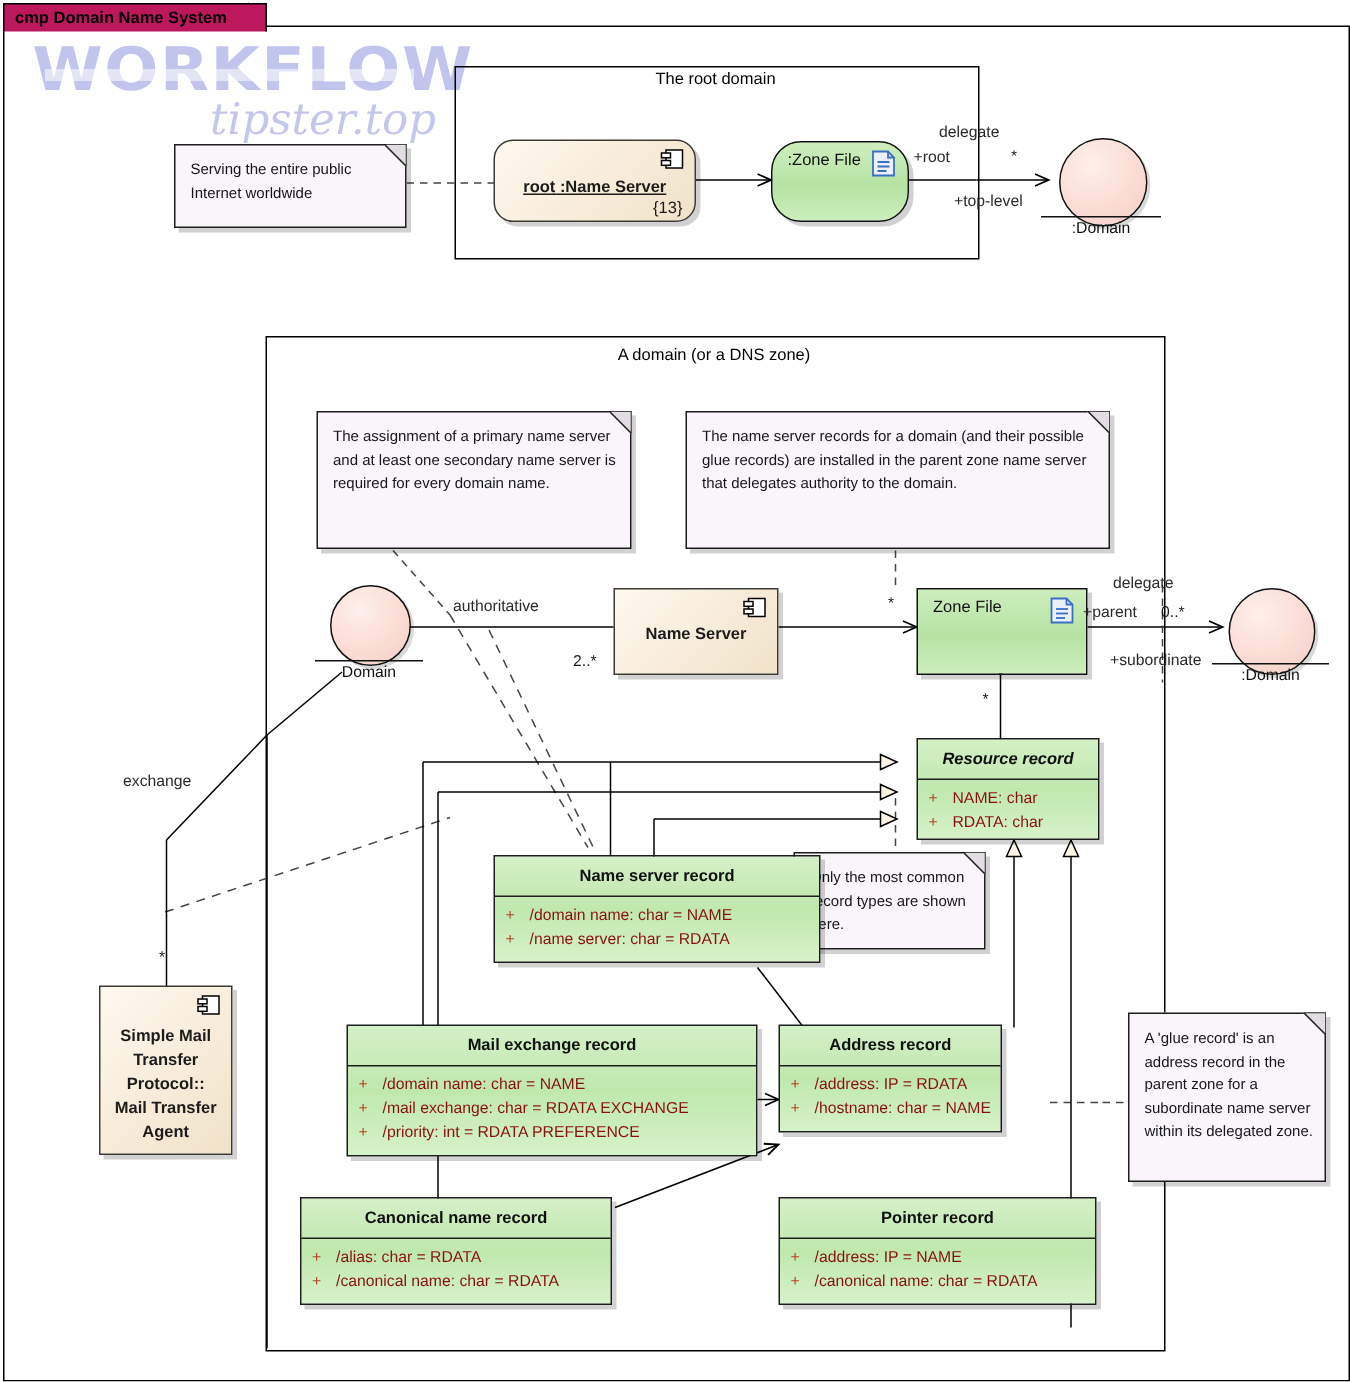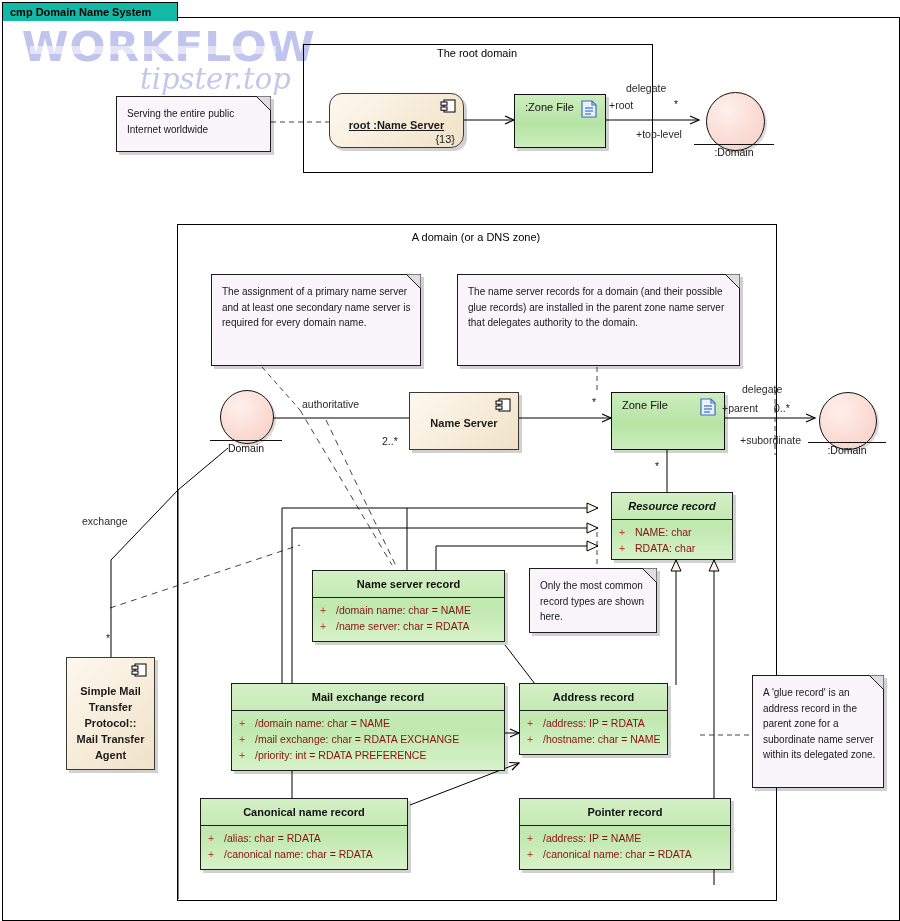--- a/index.html
+++ b/index.html
@@ -14,21 +14,21 @@
   #stage{position:absolute;left:0;top:0;width:900px;height:921px;}
   svg.layer{position:absolute;left:0;top:0;width:900px;height:921px;pointer-events:none;}
 
   
   .frame-border{
     position:absolute;left:2px;top:17px;width:896px;height:902px;
     border:1px solid #000;background:transparent;
   }
   .frame-tab{
     position:absolute;left:2px;top:2px;height:18px;
-    background:#14b8a6;border:1px solid #000;
+    background:#be185d;border:1px solid #000;
     border-bottom:none;
     padding:0 26px 0 7px;
     font-size:11px;font-weight:bold;color:#000;
     line-height:18px;white-space:nowrap;
     z-index:5;
   }
 
   
   .wm{
     position:absolute;left:30px;top:24px;width:300px;height:70px;
@@ -251,21 +251,21 @@
   <div class="comp" style="left:329px;top:93px;width:135px;height:55px;border-radius:13px;">
     <svg class="comp-icon" viewBox="0 0 17 15">
       <rect x="4" y="1" width="11" height="12" fill="#fff" stroke="#000" stroke-width="1"></rect>
       <rect x="1" y="3" width="6" height="3.2" fill="#fff" stroke="#000" stroke-width="1"></rect>
       <rect x="1" y="8" width="6" height="3.2" fill="#fff" stroke="#000" stroke-width="1"></rect>
     </svg>
     <div class="comp-name comp-underline" style="top:25px;">root :Name Server</div>
     <div class="comp-tag" style="top:39px;">{13}</div>
   </div>
 
-  <div class="artifact-box" style="left:514px;top:94px;width:92px;height:54px;">
+  <div class="artifact-box" style="left:514px;top:94px;width:92px;height:54px;border-radius:20px;">
     <div class="artifact-label">:Zone File</div>
     <svg class="artifact-icon" viewBox="0 0 16 18">
       <polygon points="1,1 11,1 15,5 15,17 1,17" fill="#eaf1fd" stroke="#3b6fc4" stroke-width="1.2"></polygon>
       <polyline points="11,1 11,5 15,5" fill="none" stroke="#3b6fc4" stroke-width="1.2"></polyline>
       <line x1="4" y1="8" x2="12" y2="8" stroke="#3b6fc4" stroke-width="1.2"></line>
       <line x1="4" y1="11" x2="12" y2="11" stroke="#3b6fc4" stroke-width="1.2"></line>
       <line x1="4" y1="14" x2="10" y2="14" stroke="#3b6fc4" stroke-width="1.2"></line>
     </svg>
   </div>
 
@@ -347,21 +347,21 @@
   </div>
 
   <div class="note" style="left:529px;top:568px;width:128px;height:65px;">
     <svg class="fold" viewBox="0 0 15 15">
       <polygon points="0,0 15,15 0,15" fill="#faf5fa"></polygon>
       <polygon points="0,0 15,15 15,0" fill="#e2dde2" stroke="#1d1d1d" stroke-width="1"></polygon>
     </svg>
     <p>Only the most common record types are shown here.</p>
   </div>
 
-  <div class="cls" style="left:312px;top:570px;width:193px;height:72px;">
+  <div class="cls" style="left:329px;top:570px;width:218px;height:72px;">
     <div class="cls-title">Name server record</div>
     <div class="cls-attrs">
       <div class="attr">
         <span class="vis">+</span><span>/domain name:  char = NAME</span>
       </div>
       <div class="attr">
         <span class="vis">+</span><span>/name server:  char = RDATA</span>
       </div>
     </div>
   </div>

